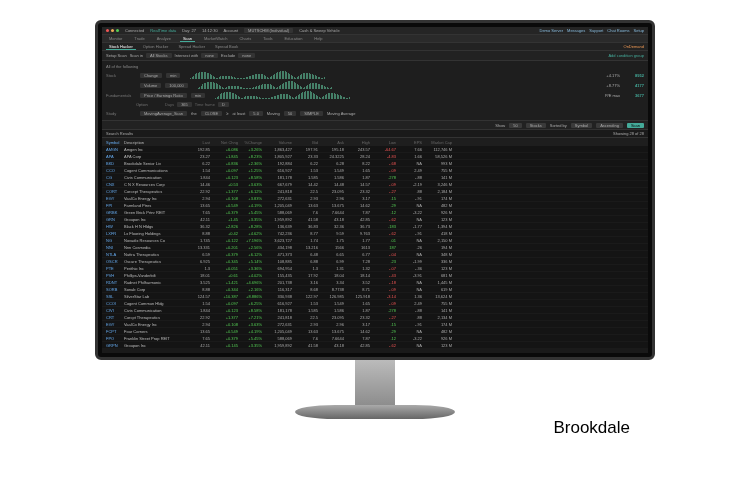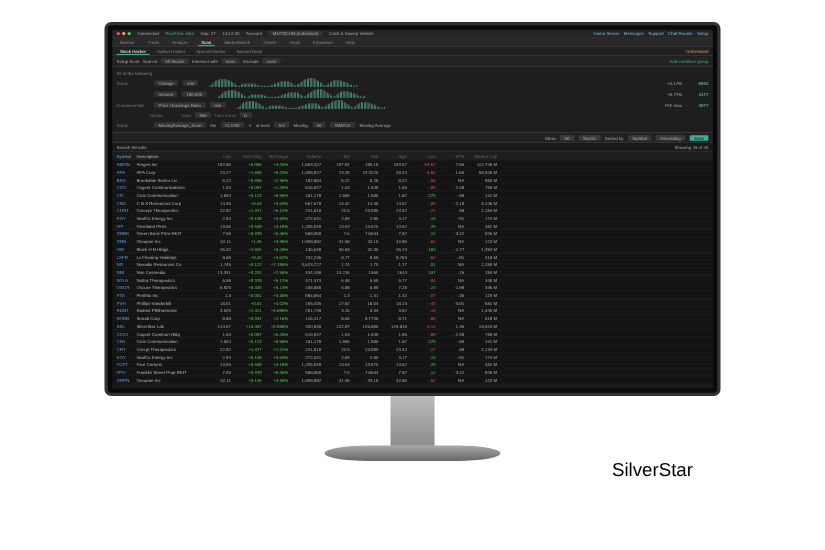--- a/index.html
+++ b/index.html
@@ -864,14 +864,14 @@
 <span class="c c10">NA</span>
 <span class="c c11">123 M</span>
 </div>
       </div>
 
 </div>
 </div>
 <div class="stand-neck"></div>
 <div class="stand-base"></div>
 <div class="caption">
-<div>SilverStar</div>
+<div>Brookdale</div>
 </div>
 
 </body></html>

